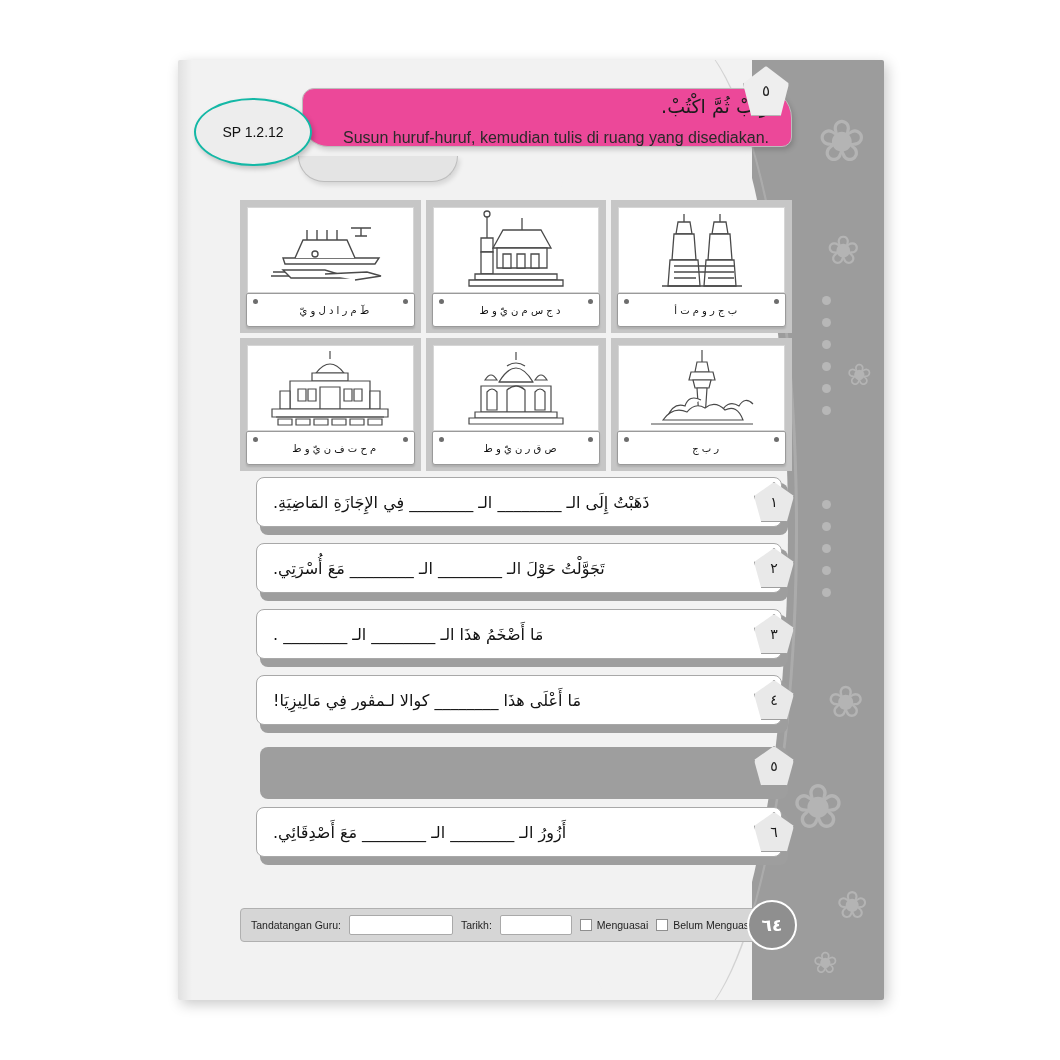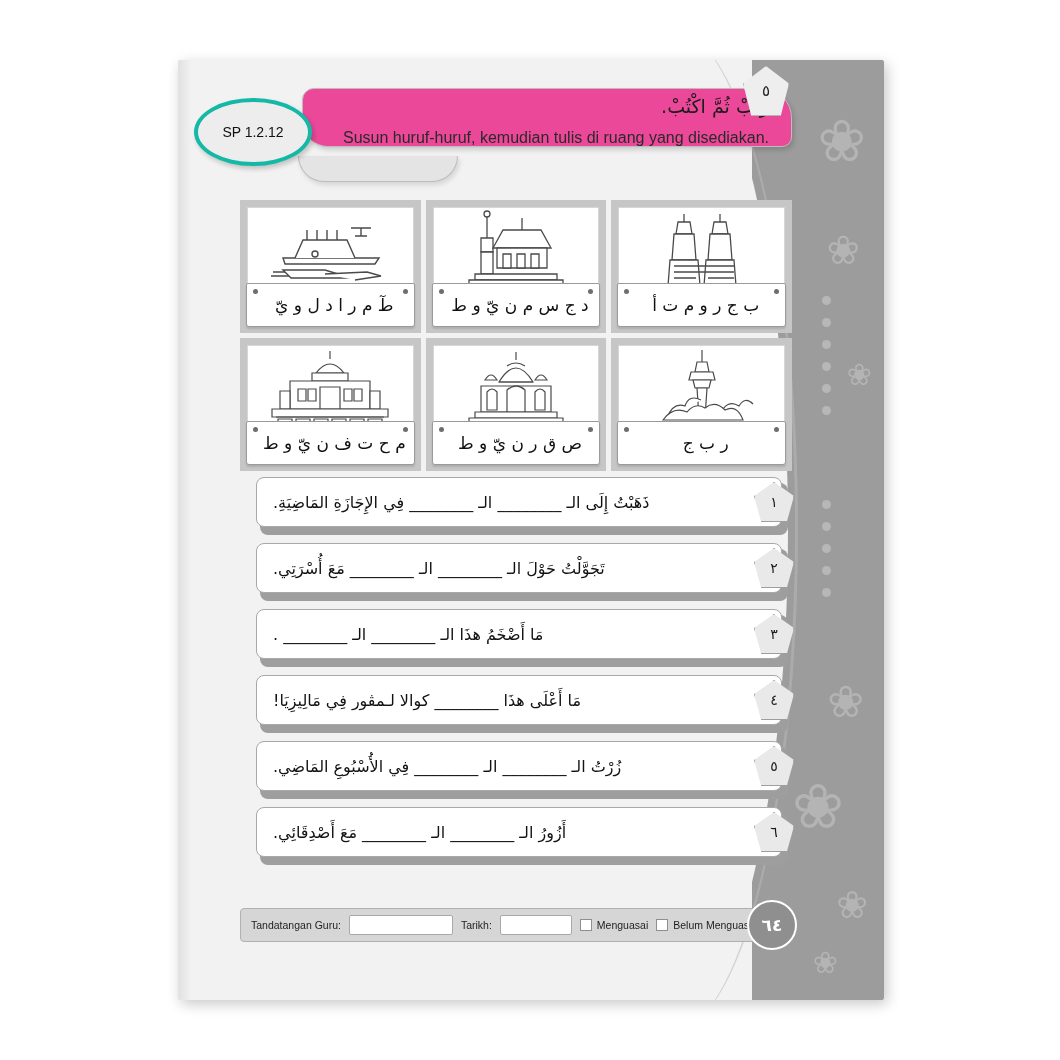--- a/index.html
+++ b/index.html
@@ -119,21 +119,21 @@
     display: flex; align-items: center; justify-content: center;
     font-size: 15px; color: #222;
     font-family: "DejaVu Sans", sans-serif;
   }
 
   .sp-bubble {
     position: absolute;
     left: 16px; top: 38px;
     width: 118px; height: 68px;
     background: #ededed;
-    border: 4px solid #14b8a6;
+    border: 2px solid #14b8a6;
     border-radius: 50%;
     display: flex; align-items: center; justify-content: center;
     font-size: 14px; color: #111;
     box-shadow: 2px 3px 5px rgba(0,0,0,0.2);
   }
 
   
   .grid {
     position: absolute;
     left: 62px; top: 140px;
@@ -151,26 +151,26 @@
   .cell .pic {
     width: 100%; height: 86px;
     background: #ffffff;
     border: 1px solid #d6d6d6;
     display: flex; align-items: center; justify-content: center;
   }
   .cell .pic svg { display:block; }
   .banner {
     position: absolute;
     left: 6px; right: 6px; bottom: 6px;
-    height: 44px;
+    height: 34px;
     background: #ffffff;
     border: 1px solid #9a9a9a;
     border-radius: 2px 2px 3px 3px;
     display: flex; align-items: center; justify-content: center;
-    font-size: 17px;
+    font-size: 10px;
     direction: rtl;
     font-family: "DejaVu Sans", sans-serif;
     color: #111;
     box-shadow: 0 2px 2px rgba(0,0,0,0.12);
     letter-spacing: 2px;
     padding-left: 8px;
   }
   .banner::before, .banner::after{
     content:"";
     position:absolute; top:5px;
@@ -454,21 +454,20 @@
       </div>
 
       <div class="qrow">
         <div class="shadow"></div>
         <div class="bar">مَا أَعْلَى هذَا ________ كوالا لـمڤور فِي مَالِيزِيَا!</div>
         <div class="qnum">٤</div>
       </div>
 
       <div class="qrow">
         <div class="shadow"></div>
-        <div class="bar">زُرْتُ الـ ________ الـ ________ فِي الأُسْبُوعِ المَاضِي.</div>
         <div class="qnum">٥</div>
       </div>
 
       <div class="qrow">
         <div class="shadow"></div>
         <div class="bar">أَزُورُ الـ ________ الـ ________ مَعَ أَصْدِقَائِي.</div>
         <div class="qnum">٦</div>
       </div>
 
     </div>

